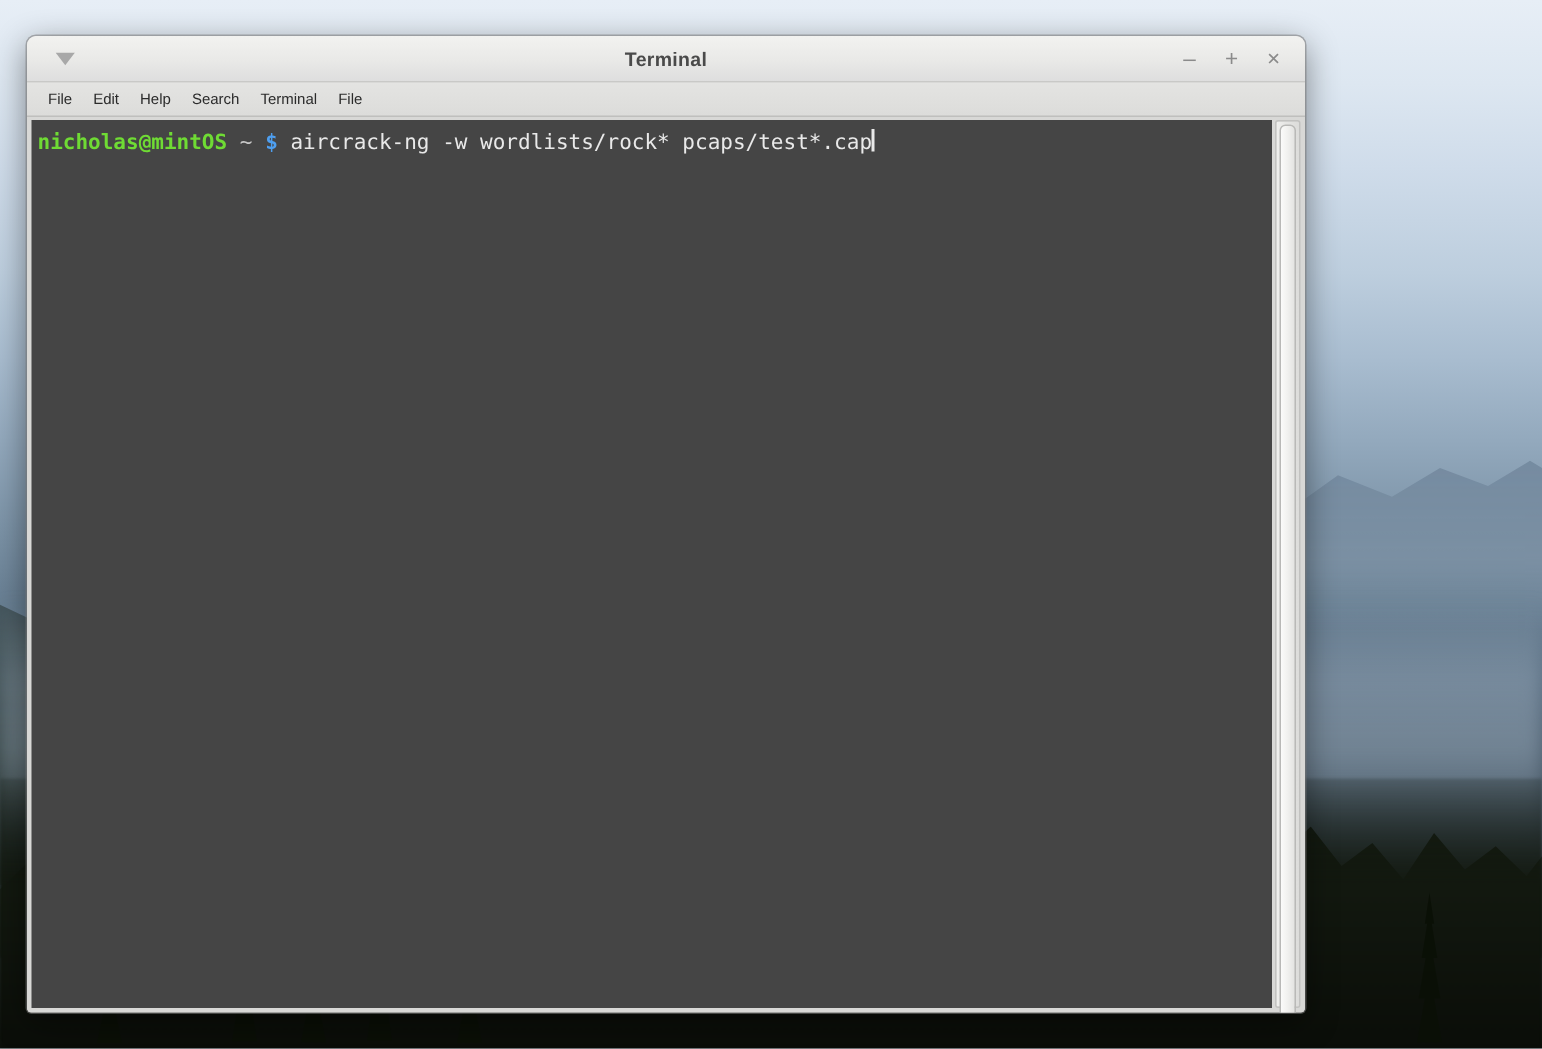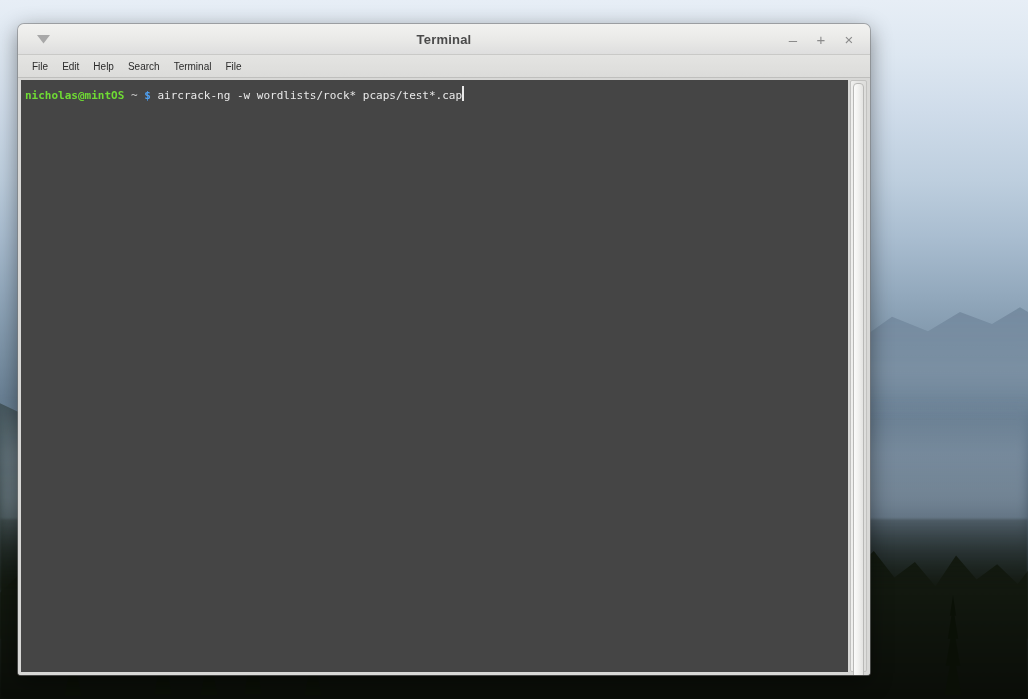--- a/index.html
+++ b/index.html
@@ -218,21 +218,21 @@
     background: rgba(60,60,60,0.86);
     background-color: #454545;
     overflow: hidden;
     padding: 6px 0 0 2px;
     box-sizing: border-box;
     min-width: 0;
   }
 
   .term-line {
     font-family: "DejaVu Sans Mono", "Liberation Mono", monospace;
-    font-size: 11px;
+    font-size: 14px;
     line-height: 19px;
     white-space: pre;
     color: #e6e6e6;
     padding-left: 2px;
   }
   .c-user   { color: #6fdb34; font-weight: bold; }
   .c-tilde  { color: #c9c9c9; }
   .c-dollar { color: #4e9ff0; font-weight: bold; }
   .c-cmd    { color: #e9e9e9; }
 

